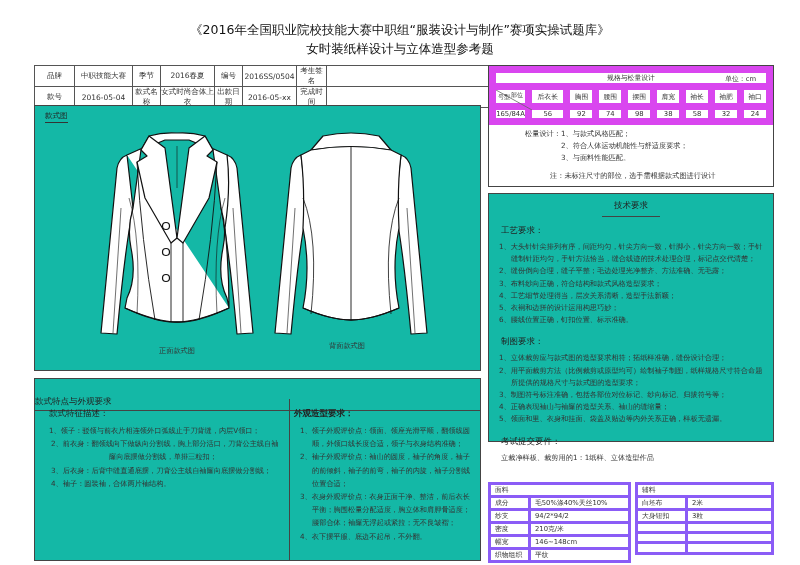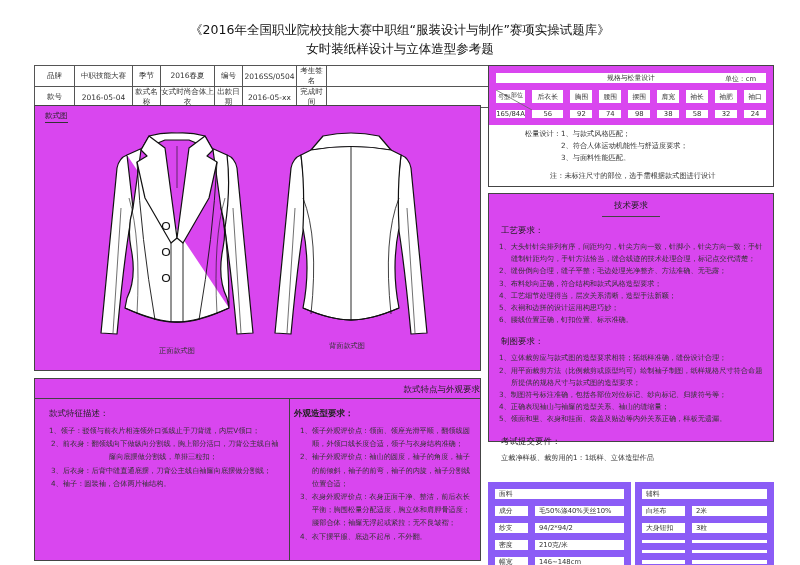--- a/index.html
+++ b/index.html
@@ -2,21 +2,21 @@
 <html><head>
 <meta charset="utf-8">
 <style>
   * { box-sizing: border-box; margin: 0; padding: 0; }
   html, body { width: 800px; height: 565px; background: #ffffff; overflow: hidden; }
   body { font-family: "DejaVu Sans", sans-serif; color: #222; position: relative; }
 
   .title1 { position: absolute; top: 22px; left: 0; width: 800px; text-align: center; font-size: 12.5px; color: #111; }
   .title2 { position: absolute; top: 41px; left: 0; width: 800px; text-align: center; font-size: 12.5px; color: #111; }
 
-  .box { position: absolute; border: 1px solid #444; background: #d946ef; }
+  .box { position: absolute; border: 1px solid #444; background: #14b8a6; }
 
   
   table { border-collapse: collapse; }
   .info { position: absolute; left: 34px; top: 65px; width: 456px; height: 36px; }
   .info td { border: 1px solid #555; font-size: 7.5px; text-align: center; height: 18px; color: #333; }
 
   
   .spec { position: absolute; left: 488px; top: 65px; width: 286px; height: 122px; border: 1px solid #444; }
   .spec table { width: 100%; }
   .spec td { border: 7px solid #d946ef; font-size: 6.8px; text-align: center; color: #333; height: 12px; }
@@ -27,37 +27,37 @@
   .spec .diag .bl { position: absolute; left: 2px; bottom: 1px; font-size: 6px; }
   .ease { font-size: 7.2px; color: #333; line-height: 12px; }
 
   
   .drawing { left: 34px; top: 105px; width: 447px; height: 266px; }
   .drawing .lbl { position: absolute; left: 10px; top: 5px; font-size: 7.5px; border-bottom: 1px solid #333; padding-bottom: 1px; }
   .cap { position: absolute; font-size: 7.2px; color: #333; }
 
   
   .features { left: 34px; top: 378px; width: 447px; height: 183px; }
-  .features .head { height: 20px; border-bottom: 1px solid #444; text-align: right; font-size: 8.5px; line-height: 20px; }
+  .features .head { height: 20px; border-bottom: 1px solid #444; text-align: left; font-size: 8.5px; line-height: 20px; margin-top: 12px; }
   .features .col { position: absolute; top: 20px; bottom: 0; }
   .features .col.left { left: 0; width: 255px; border-right: 1px solid #444; }
   .features .col.right { left: 255px; right: 0; }
   .sub { font-size: 8.5px; margin: 9px 0 4px 14px; color: #222; }
   .item { font-size: 7.2px; line-height: 13.2px; color: #333; }
 
   
   .tech { left: 488px; top: 193px; width: 286px; height: 249px; }
   .tech .th { text-align: center; font-size: 8.5px; margin-top: 6px; }
   .tech .uline { width: 58px; margin: 4px auto 0; border-bottom: 1px solid #444; }
   .tech .sub2 { font-size: 8.5px; margin: 8px 0 4px 12px; }
   .tech .it { font-size: 7.2px; line-height: 12.2px; padding-left: 22px; text-indent: -12px; padding-right: 6px; color: #333; }
 
   
   .fab { position: absolute; top: 482px; border: 1px solid #444; }
-  .fab td { border: 7px solid #8b5cf6; font-size: 6.8px; height: 10.2px; color: #333; padding-left: 4px; }
+  .fab td { border: 3px solid #8b5cf6; font-size: 6.8px; height: 10.2px; color: #333; padding-left: 4px; }
 </style>
 </head>
 <body>
 
 <div class="title1">《2016年全国职业院校技能大赛中职组“服装设计与制作”赛项实操试题库》</div>
 <div class="title2">女时装纸样设计与立体造型参考题</div>
 
 <table class="info">
   <tbody>
       <tr>

